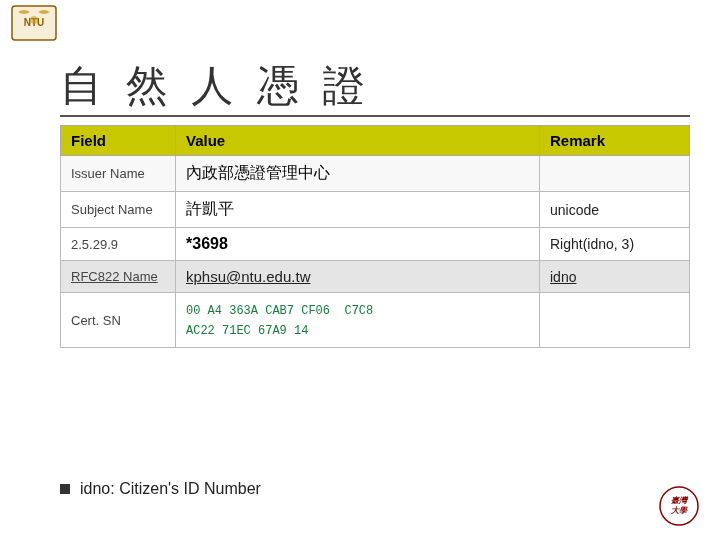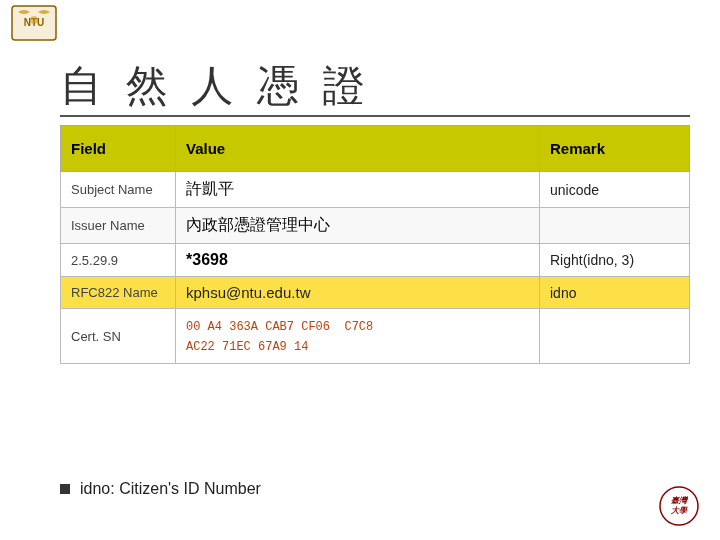--- a/index.html
+++ b/index.html
@@ -60,21 +60,21 @@
       width: 100%;
       border-collapse: collapse;
       font-size: 14px;
     }
 
     
     .header-row td {
       background: #c8c800;
       color: #000000;
       font-weight: bold;
-      padding: 14px 10px;
+      padding: 6px 10px;
       border: 1px solid #aaa;
       font-size: 15px;
     }
 
     
     .data-row td {
       border: 1px solid #bbbbbb;
       padding: 7px 10px;
       vertical-align: middle;
       color: #222222;
@@ -93,38 +93,38 @@
 
     .data-row td:nth-child(3) {
       font-size: 14px;
       width: 150px;
     }
 
     
     .row-subject td { background: #ffffff; }
     .row-issuer td { background: #f8f8f8; }
     .row-oid td { background: #ffffff; }
-    .row-rfc td { background: #fde047; }
+    .row-rfc td { background: #e5e5e5; text-decoration: underline; }
     .row-cert td { background: #ffffff; }
 
     .value-large {
       font-size: 16px;
       font-weight: bold;
       color: #000000;
     }
 
     .value-chinese {
       font-size: 16px;
       color: #000000;
     }
 
     .value-mono {
       font-family: "Courier New", monospace;
       font-size: 12px;
-      color: #c2410c;
+      color: #15803d;
       line-height: 1.5;
     }
 
     
     .bottom-note {
       position: absolute;
       bottom: 42px;
       left: 60px;
       font-size: 16px;
       color: #222222;
@@ -180,33 +180,33 @@
 <div class="table-container">
   <table>
     <thead>
       <tr class="header-row">
         <td>Field</td>
         <td>Value</td>
         <td>Remark</td>
       </tr>
     </thead>
     <tbody>
+      <tr class="data-row row-issuer">
+        <td>Issuer  Name</td>
+        <td>
+          <span class="value-chinese">內政部憑證管理中心</span>
+        </td>
+        <td></td>
+      </tr>
       <tr class="data-row row-subject">
         <td>Subject Name</td>
         <td>
           <span class="value-chinese">許凱平</span>
         </td>
         <td>unicode</td>
-      </tr>
-      <tr class="data-row row-issuer">
-        <td>Issuer  Name</td>
-        <td>
-          <span class="value-chinese">內政部憑證管理中心</span>
-        </td>
-        <td></td>
       </tr>
       <tr class="data-row row-oid">
         <td>2.5.29.9</td>
         <td>
           <span class="value-large">*3698</span>
         </td>
         <td>Right(idno, 3)</td>
       </tr>
       <tr class="data-row row-rfc">
         <td>RFC822 Name</td>

